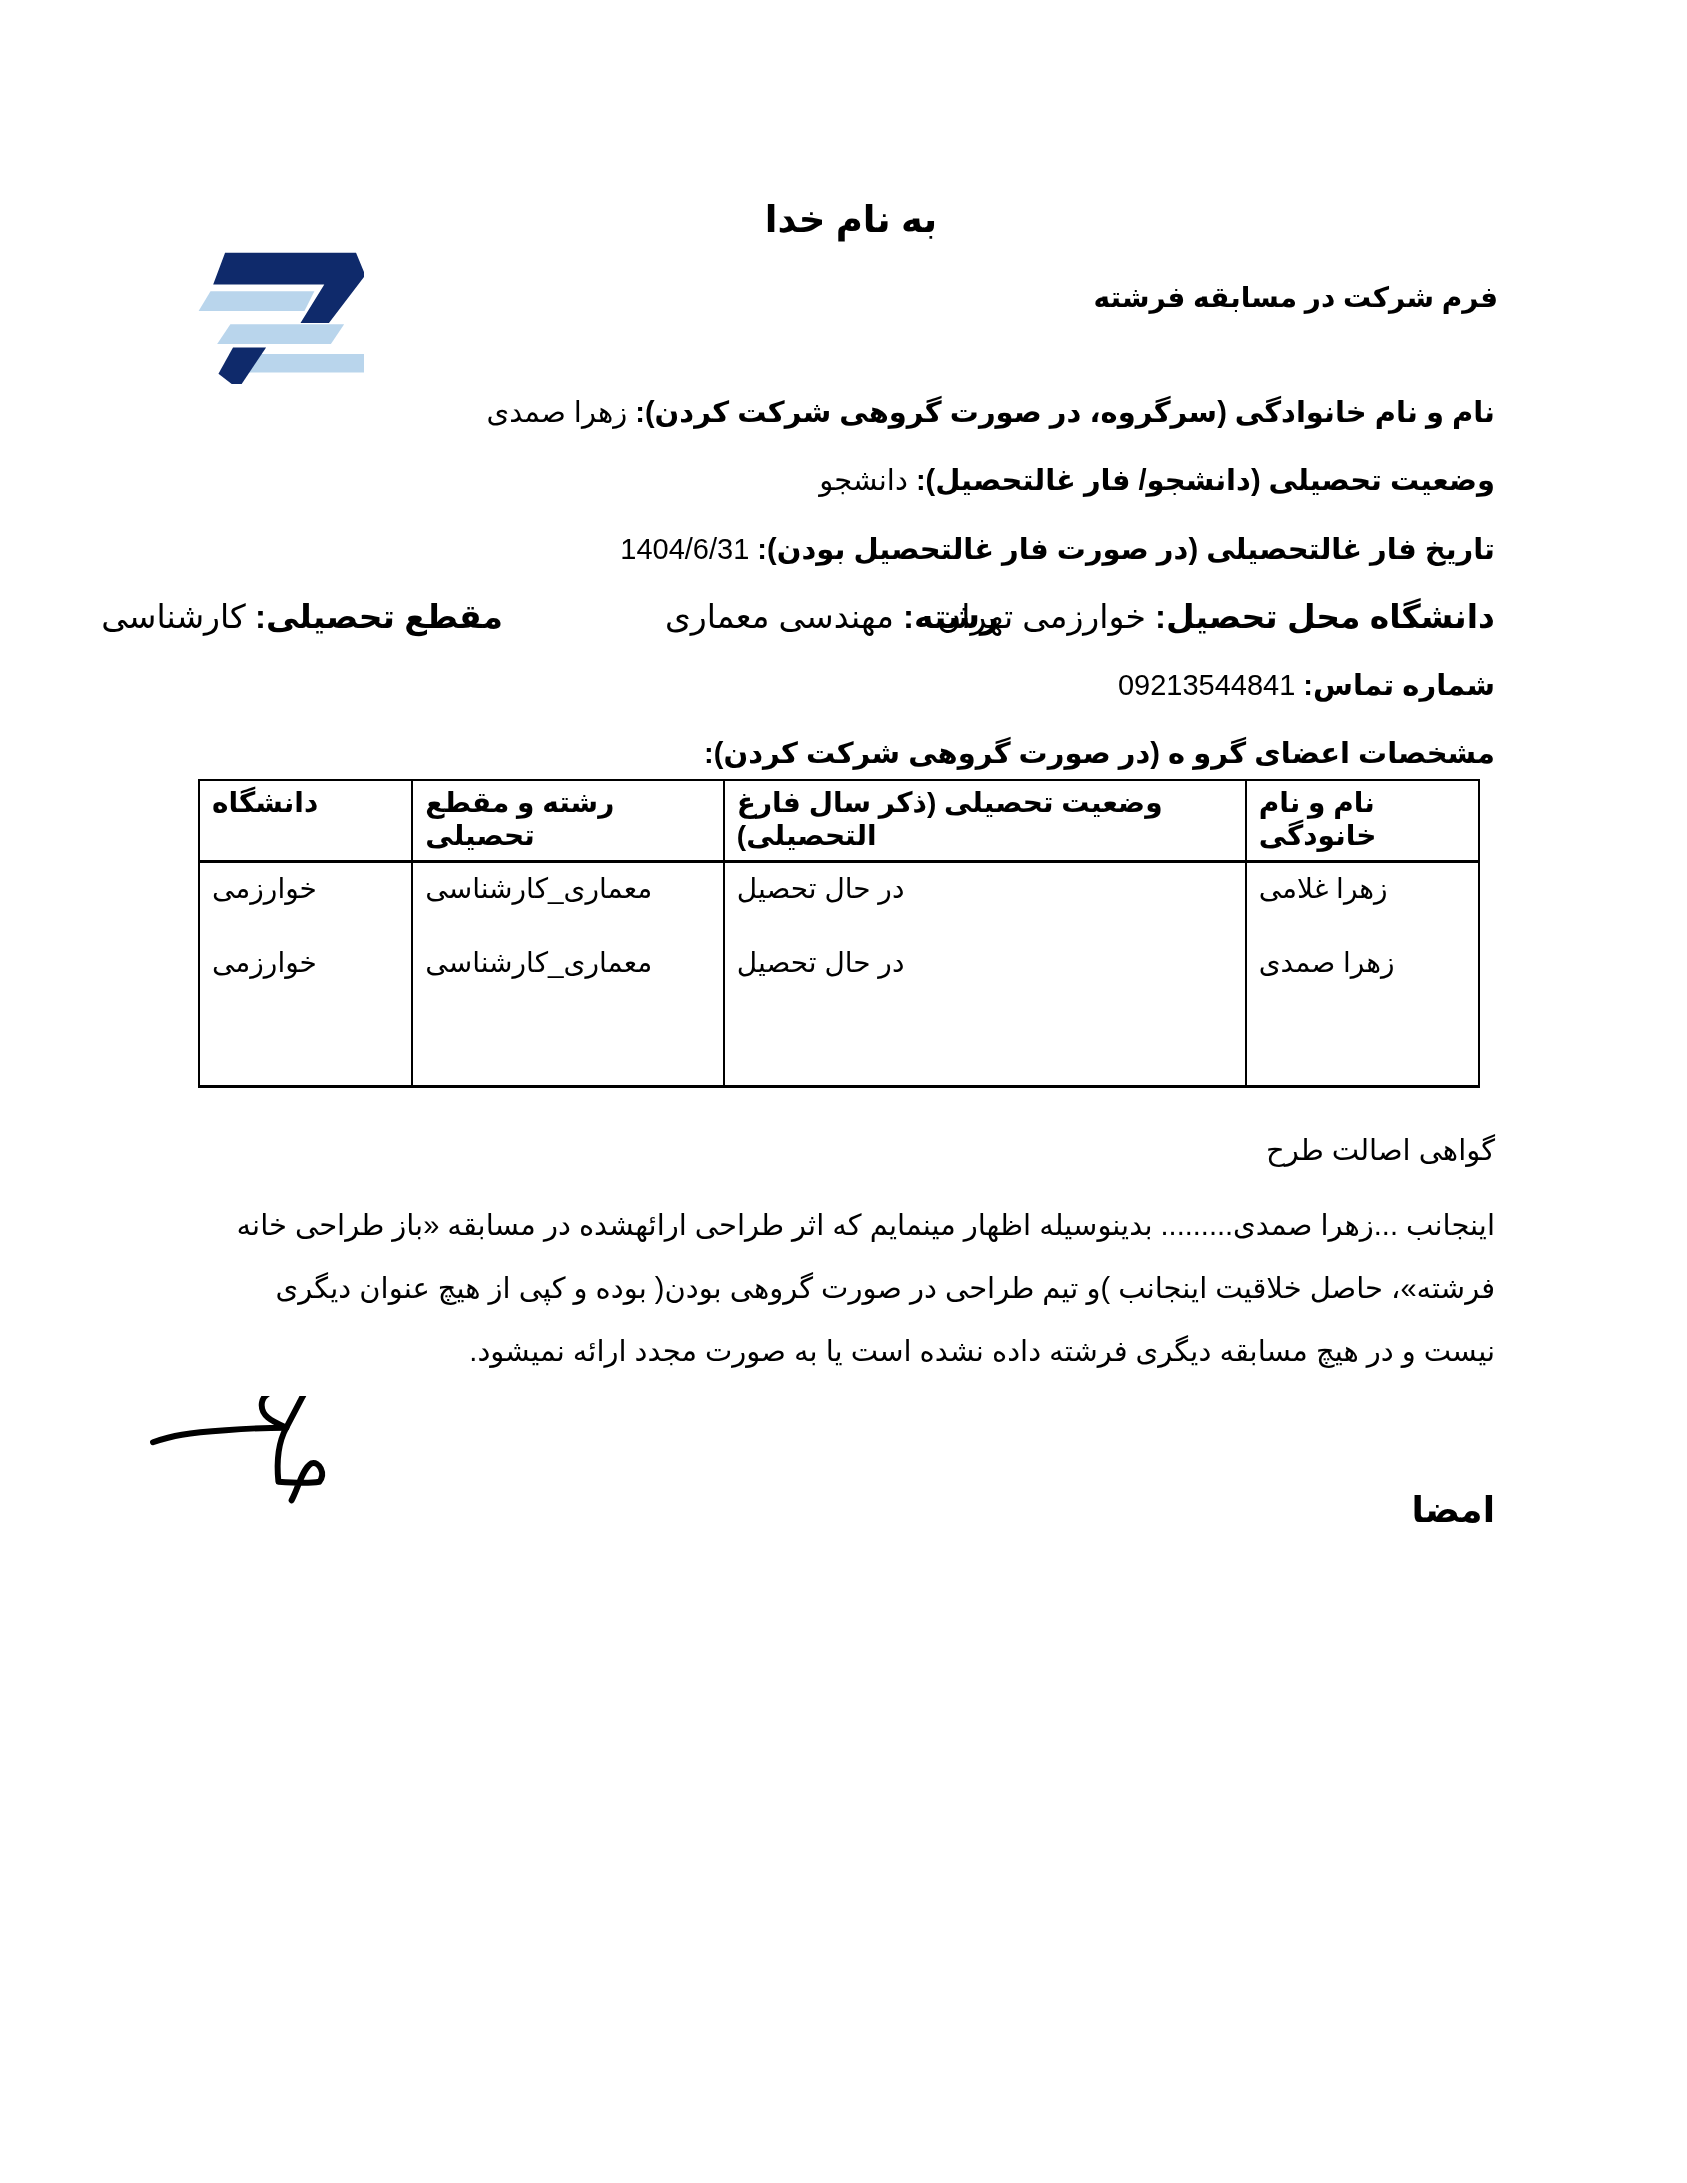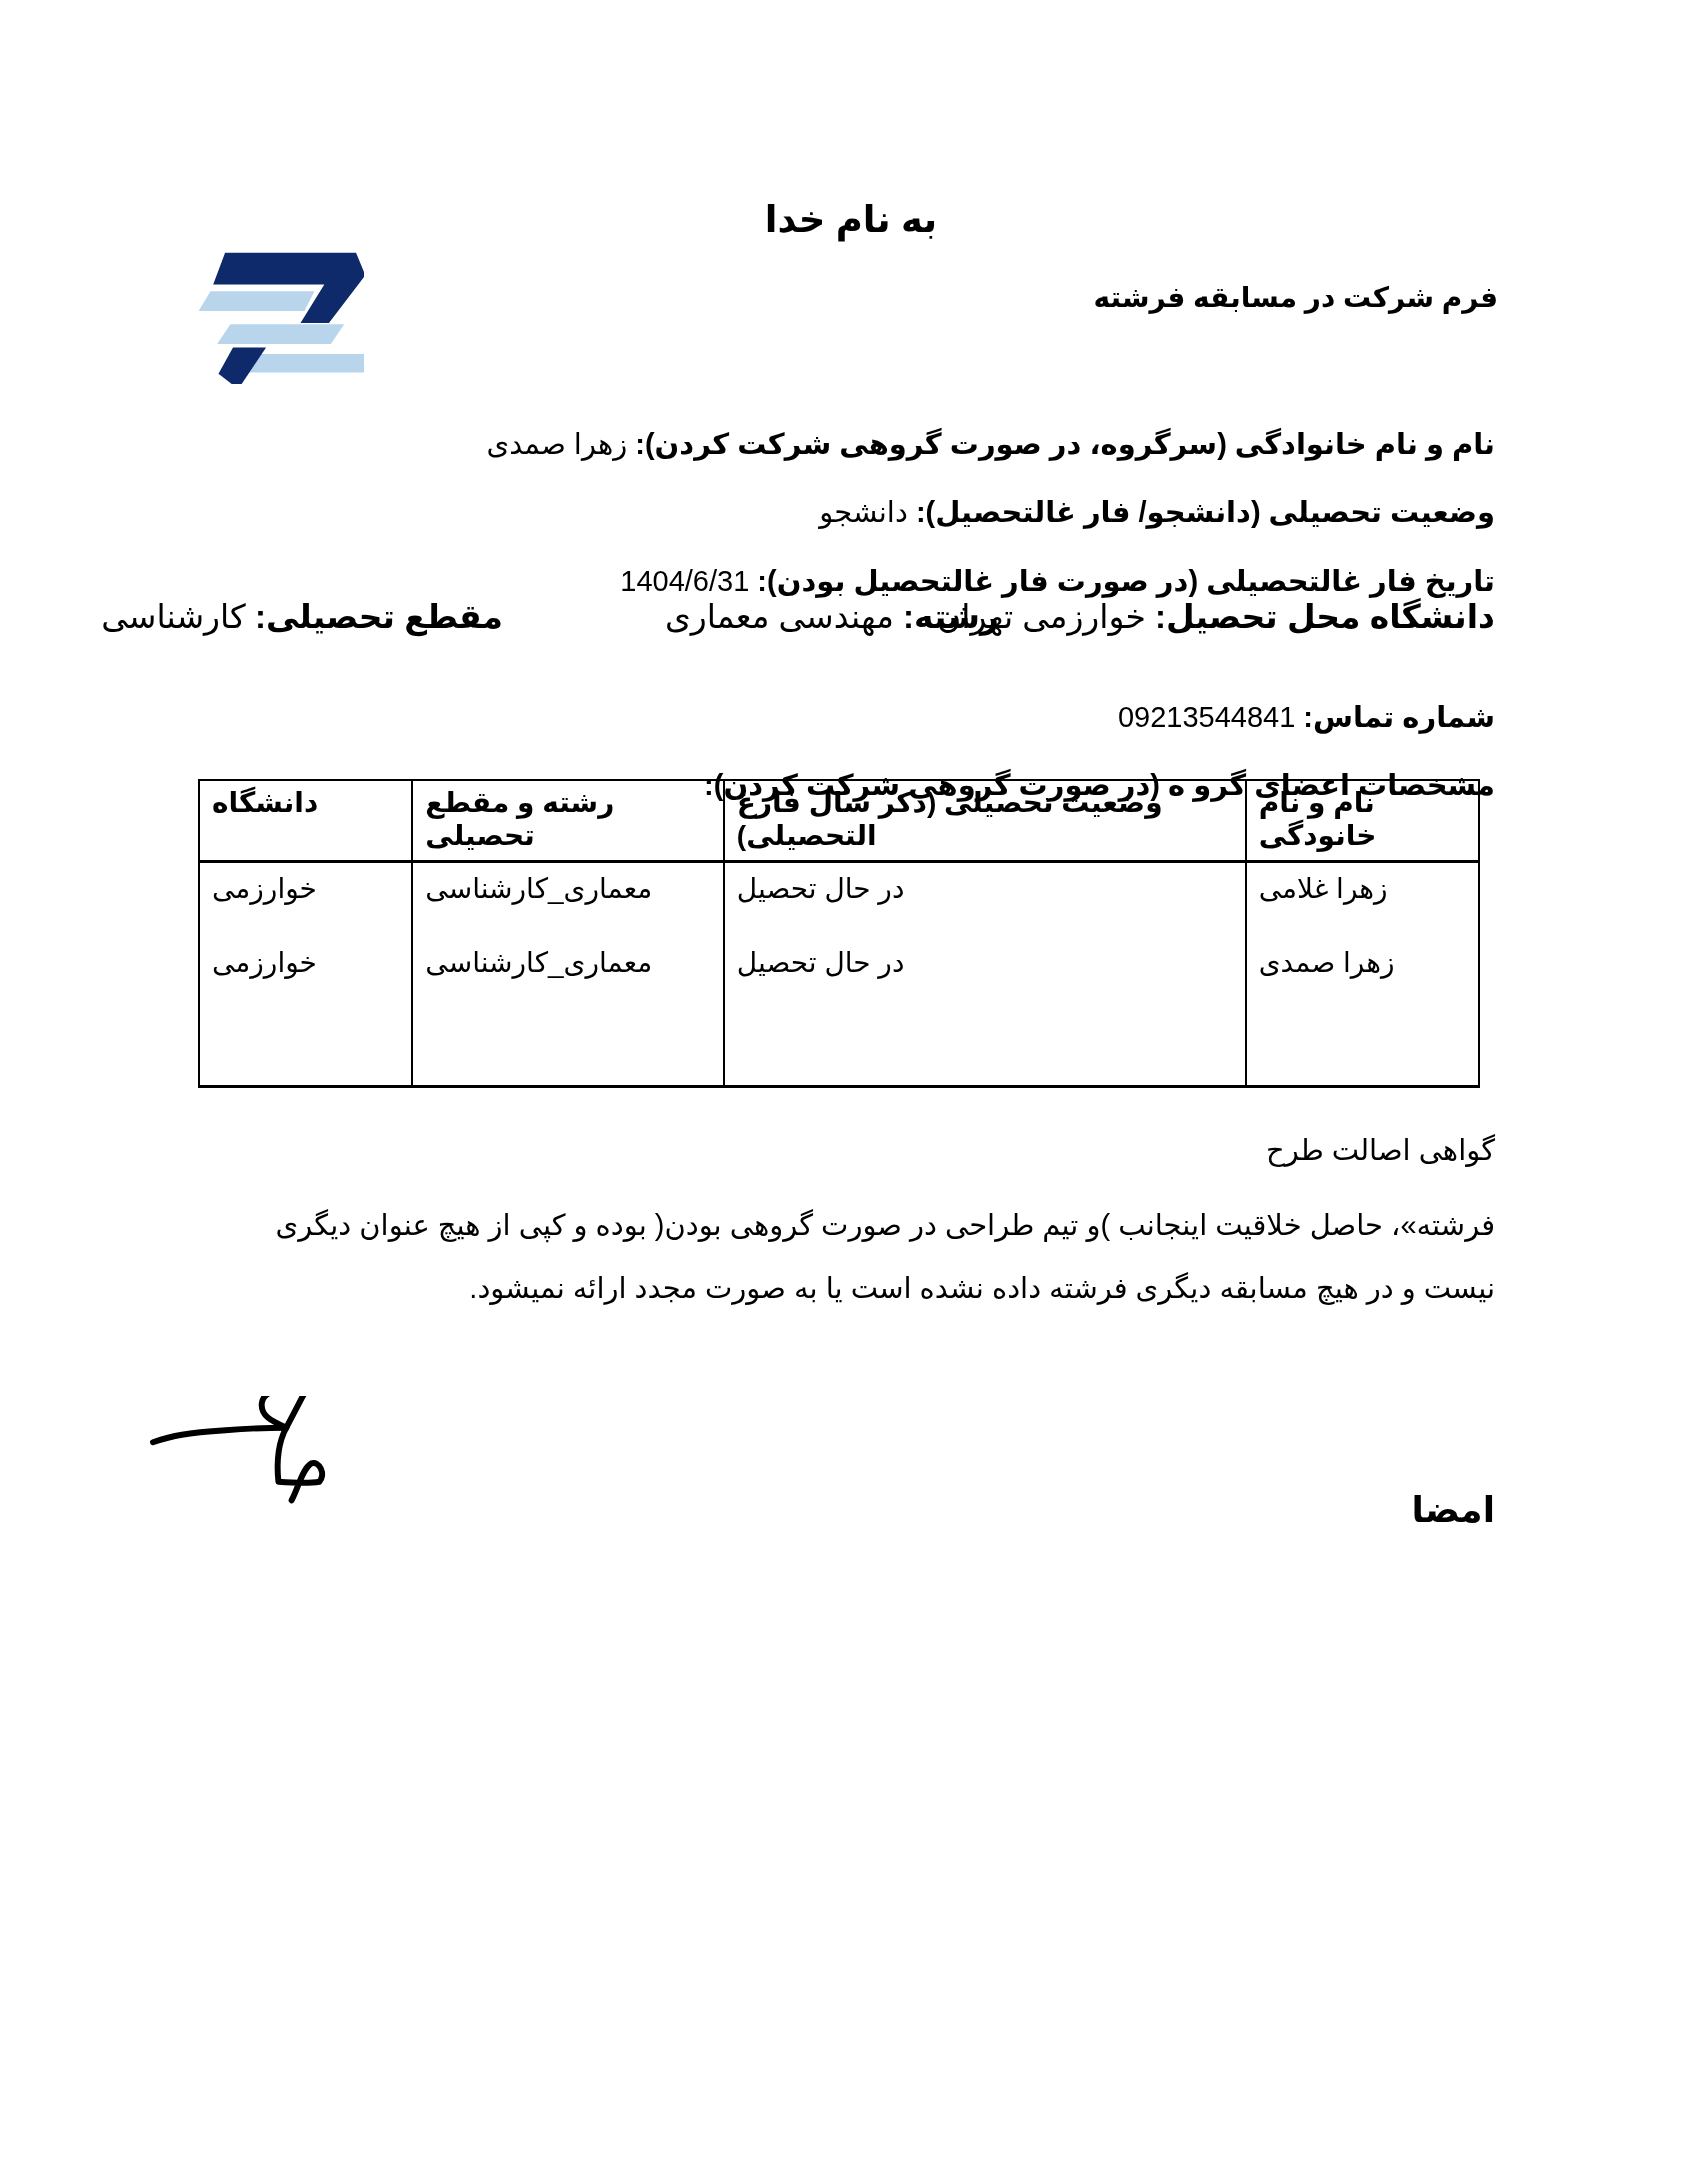--- a/index.html
+++ b/index.html
@@ -3,21 +3,21 @@
 <meta charset="utf-8">
 <style>
   html, body { margin:0; padding:0; background:#ffffff; }
   body { width:1687px; height:2183px; position:relative; overflow:hidden;
          font-family:"Liberation Sans", "DejaVu Sans", sans-serif; color:#000; }
   .abs { position:absolute; }
   .rtl { direction:rtl; unicode-bidi:plaintext; white-space:nowrap; }
   .b { font-weight:bold; }
   #basmala { top:198px; left:692px; width:318px; text-align:center; font-size:37px; font-weight:bold; }
   #title { top:281px; right:189px; font-size:28px; font-weight:bold; }
-  .field { right:192px; font-size:29px; line-height:40px;margin-top:32px; }
+  .field { right:192px; font-size:29px; line-height:40px; }
   .field .lbl { font-weight:bold; }
   .field .val { font-weight:normal; }
   #f1 { top:392px; } #f2 { top:460px; } #f3 { top:529px; } #f5 { top:665px; } #f6 { top:733px; }
   .f4seg { position:absolute; top:597px; font-size:33px; line-height:40px; }
   #f4a { right:192px; } #f4b { right:688px; } #f4c { right:1184px; }
   #logo { position:absolute; left:192px; top:238px; width:172px; height:146px; }
   table#members { position:absolute; left:198px; top:779px; width:1282px; border-collapse:collapse;
                   direction:rtl; font-size:28px; }
   #members th, #members td { border:2px solid #000; vertical-align:top; text-align:left; padding:5.3px 12px 0 12px; }
   #members th { height:74px; font-weight:bold; }
@@ -102,20 +102,21 @@
       <td>
         <div class="line">خوارزمی</div>
         <div class="line">خوارزمی</div>
       </td>
     </tr>
   </tbody>
 </table>
 
 <div id="certTitle" class="abs rtl">گواهی اصالت طرح</div>
 <div id="certPara">
+  <span class="l">اینجانب ...زهرا صمدی......... بدینوسیله اظهار مینمایم که اثر طراحی ارائهشده در مسابقه «باز طراحی خانه</span>
   <span class="l">فرشته»، حاصل خلاقیت اینجانب )و تیم طراحی  در صورت گروهی بودن( بوده و کپی از هیچ  عنوان دیگری</span>
   <span class="l">نیست و در  هیچ مسابقه دیگری فرشته داده نشده است یا به صورت مجدد ارائه نمیشود.</span>
 </div>
 
 <svg id="signature" viewBox="0 0 320 200">
   <path d="M10,70 C40,60 60,56 120,52 C170,48 200,48 212,48" fill="none" stroke="#000" stroke-width="9" stroke-linecap="round"></path>
   <path d="M212,48 C190,38 172,30 175,10 C178,-8 205,-12 235,-10 C240,-8 240,-4 236,2 L212,48" fill="none" stroke="#000" stroke-width="9" stroke-linejoin="round"></path>
   <path d="M212,48 C200,70 197,100 200,130 C230,132 250,132 262,130 C272,118 262,98 250,102 C236,110 230,140 220,158" fill="none" stroke="#000" stroke-width="9" stroke-linecap="round" stroke-linejoin="round"></path>
 </svg>
 

